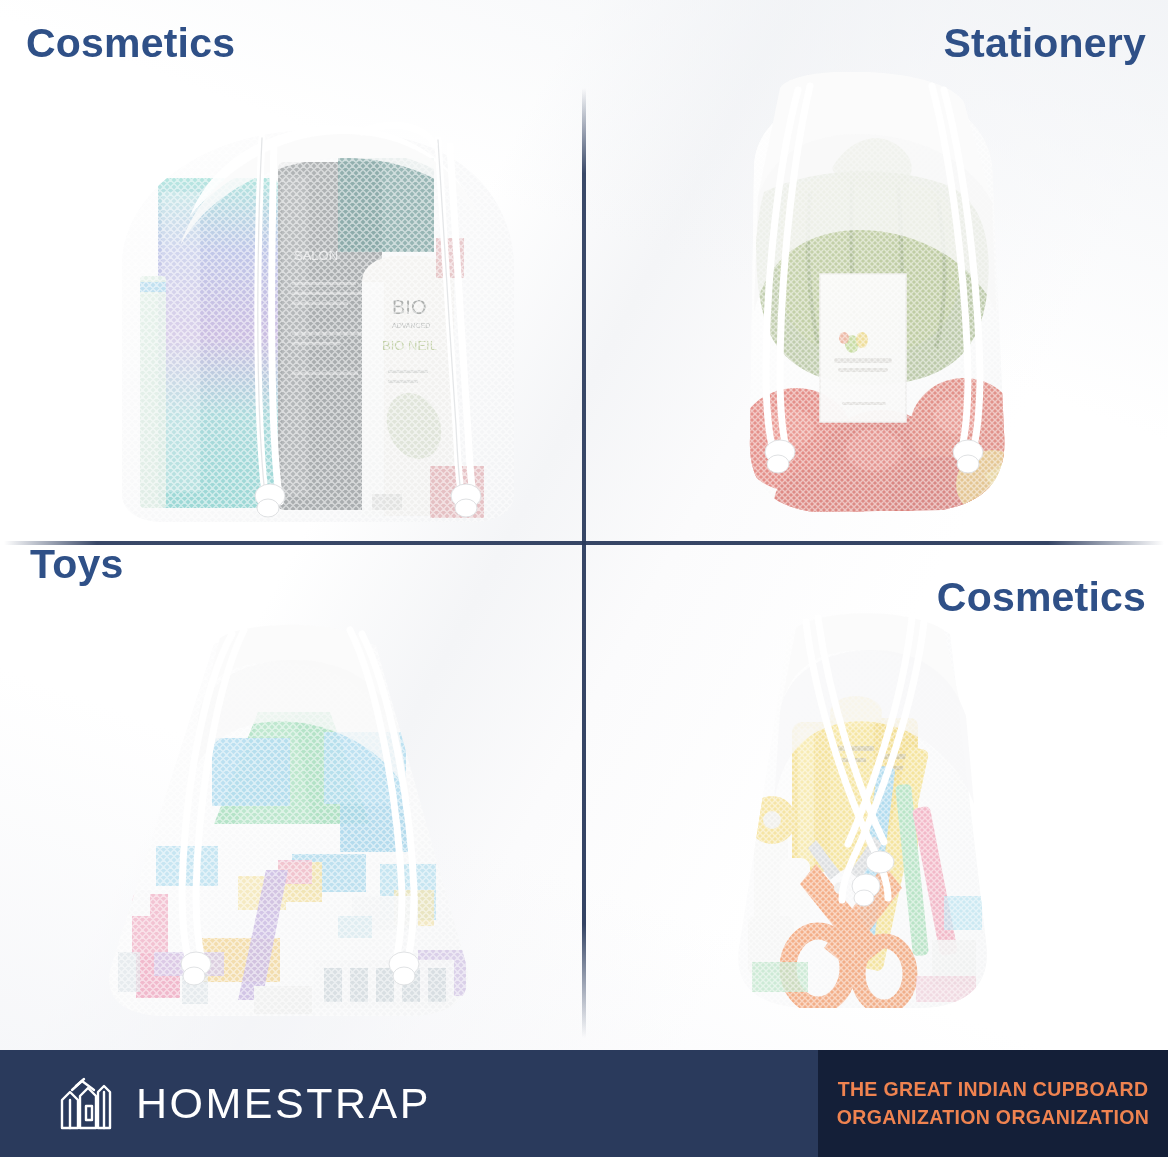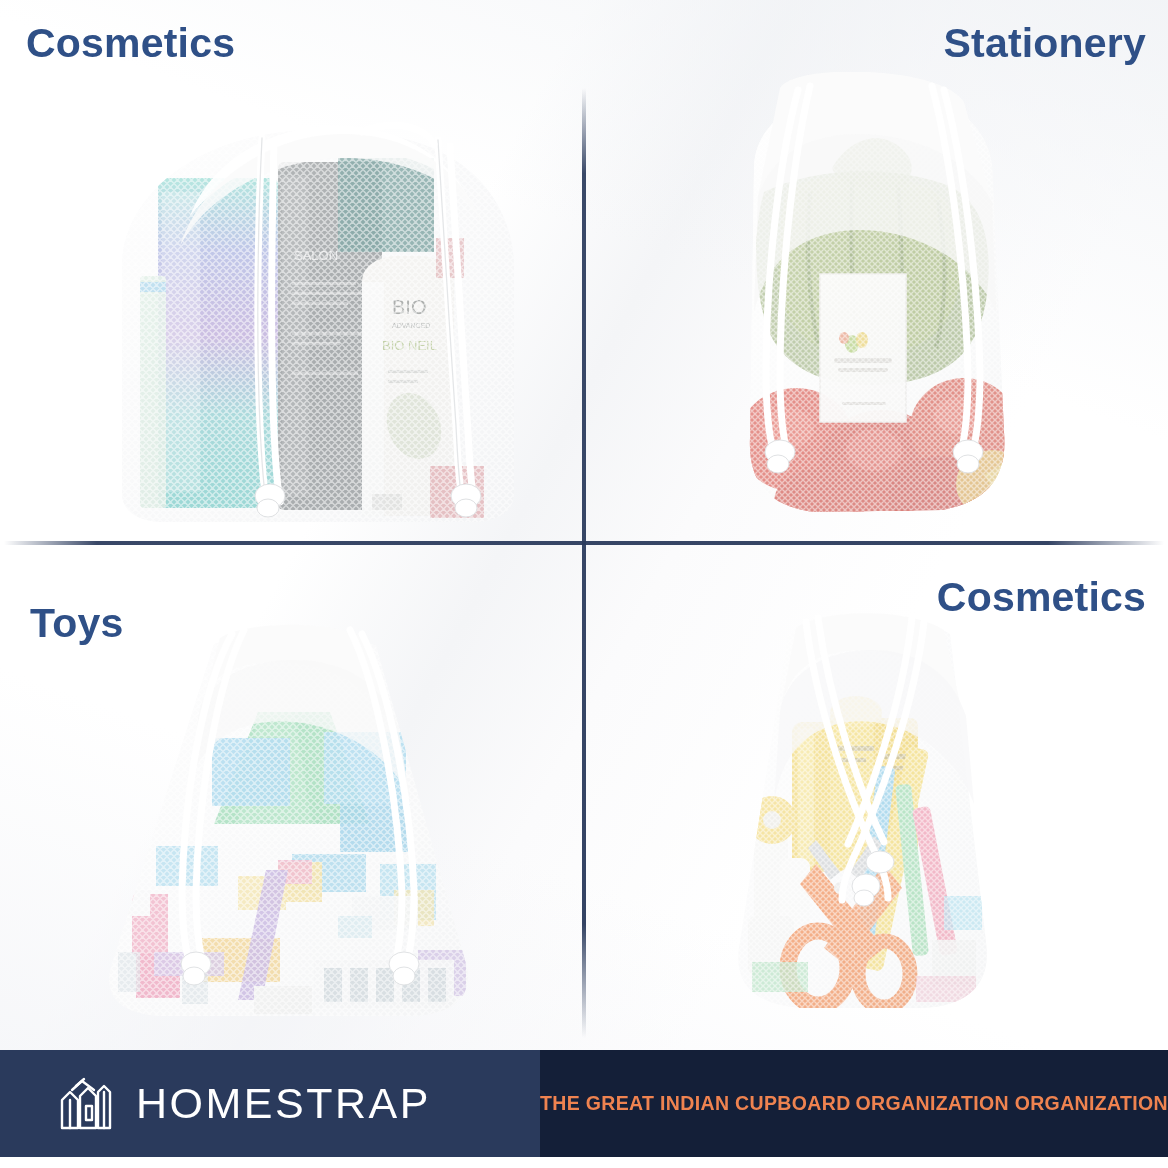--- a/index.html
+++ b/index.html
@@ -35,21 +35,21 @@
     background:linear-gradient(to right,rgba(42,58,92,0) 0%,rgba(42,58,92,.93) 8%,rgba(42,58,92,.95) 90%,rgba(42,58,92,0) 100%);
   }
 
   
   .qlabel{
     position:absolute;font-weight:bold;font-size:41px;color:#2f5087;
     letter-spacing:.2px;white-space:nowrap;
   }
   .q-cosmetics{left:26px;top:20px;}
   .q-vegetables{right:22px;top:20px;}
-  .q-toys{left:30px;top:600px;}
+  .q-toys{left:30px;top:541px;}
   .q-stationery{right:22px;top:574px;}
 
   
   .bag-wrap{position:absolute;}
   .bag{position:absolute;left:0;top:0;width:100%;height:100%;}
 
   
   .banner{
     position:absolute;left:0;top:1050px;width:1168px;height:107px;
     background:#2a3a5c;
@@ -57,21 +57,21 @@
   }
   .banner-left{
     width:818px;display:flex;align-items:center;padding-left:58px;box-sizing:border-box;
   }
   .logo-mark{width:56px;height:56px;flex:0 0 56px;margin-right:22px;}
   .wordmark{
     color:#ffffff;font-size:43px;letter-spacing:2.5px;font-weight:400;
     line-height:1;white-space:nowrap;
   }
   .banner-right{
-    flex:1;background:#141f38;display:flex;flex-direction:row;
+    flex:1;background:#141f38;display:flex;flex-direction:column;
     align-items:center;justify-content:center;gap:5px;
   }
   .tagline{
     color:#ef8350;font-weight:bold;font-size:19.5px;letter-spacing:.35px;
     white-space:nowrap;line-height:1.18;
   }
 </style>
 </head>
 <body>
 

